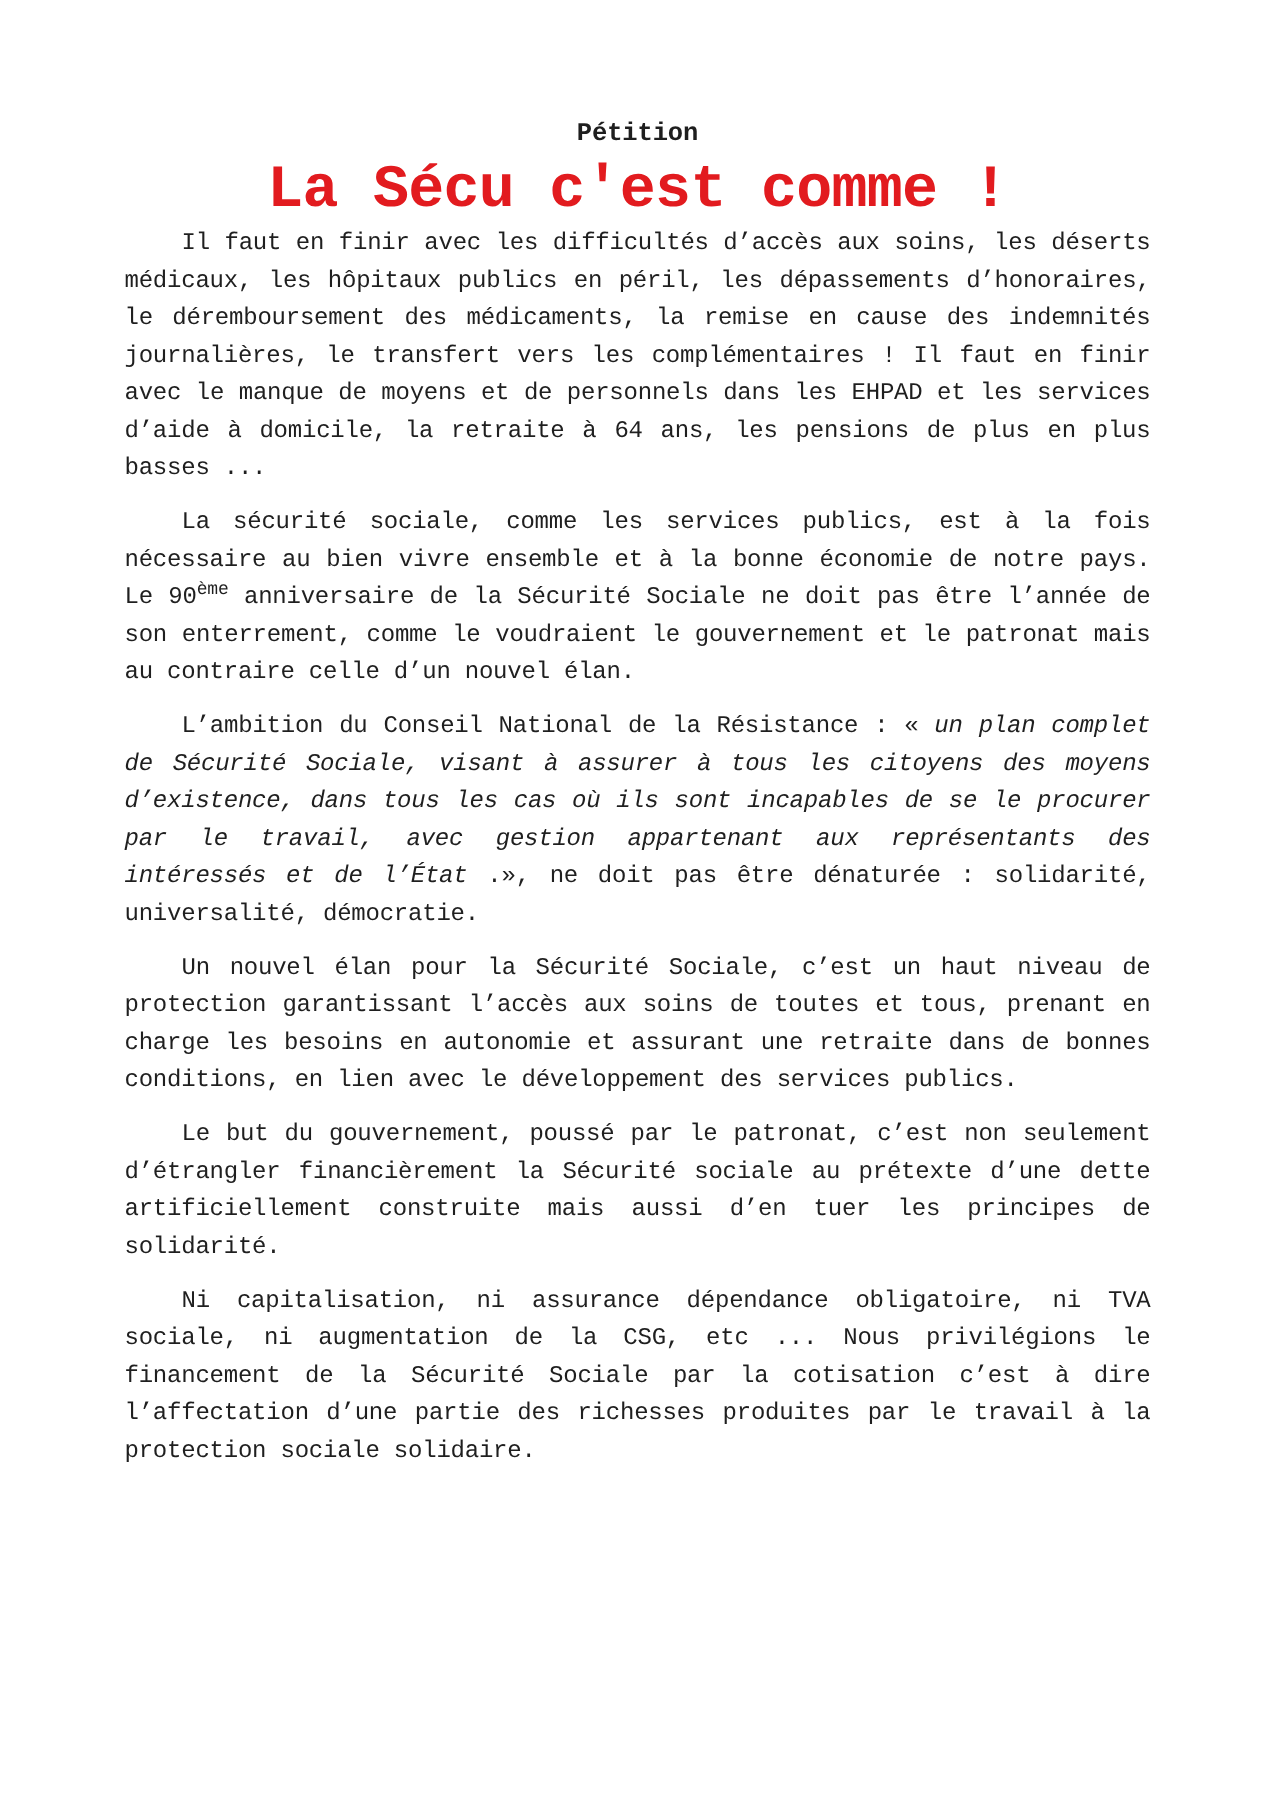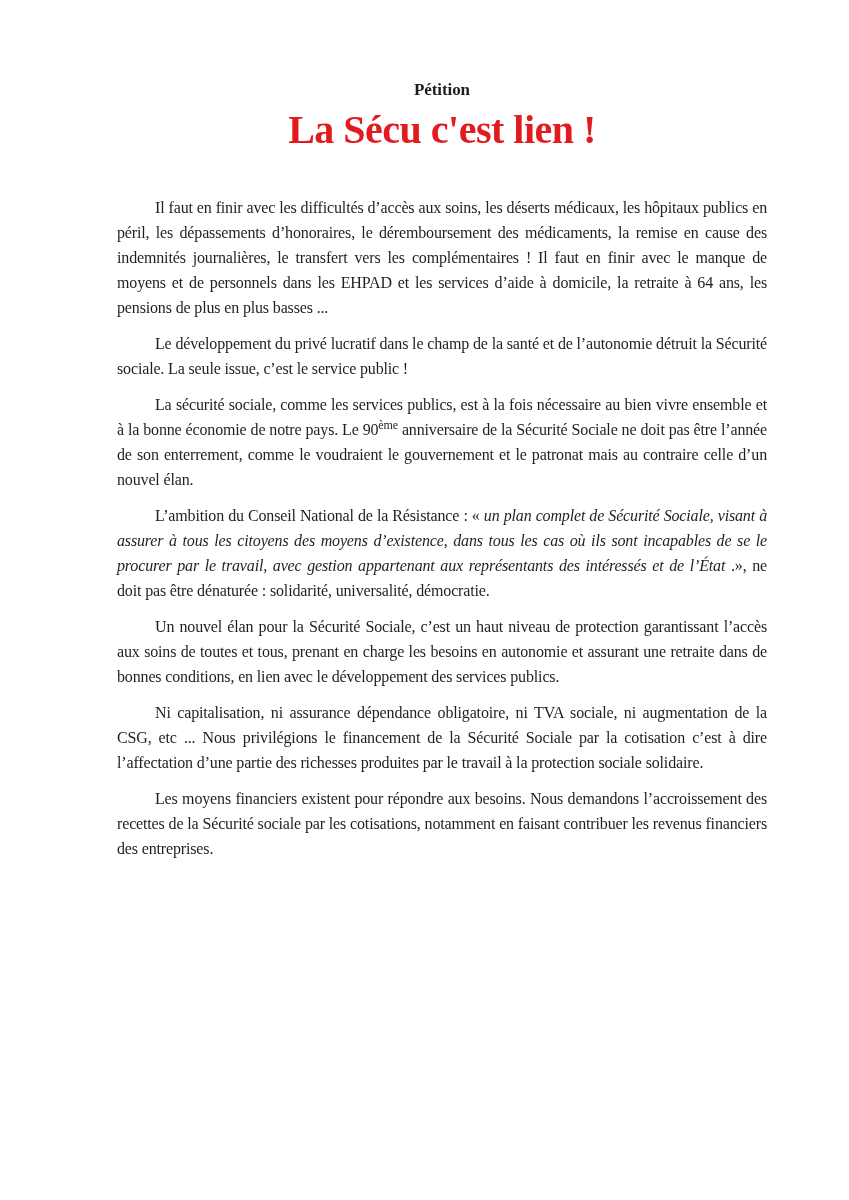--- a/index.html
+++ b/index.html
@@ -6,41 +6,40 @@
     margin: 0;
     padding: 0;
     background: #ffffff;
   }
   .page {
     position: relative;
     width: 849px;
     height: 1200px;
     background: #ffffff;
     overflow: hidden;
-    font-family: Liberation Serif, serif;
+    font-family: Liberation Mono, monospace;
     box-sizing: border-box;
-    padding: 80px 82px 0 117px;
+    padding: 80px 82px 0 83px;
   }
   .kicker {
     text-align: center;
     font-size: 17px;
     font-weight: 700;
     color: #1e1e1e;
     margin: 0;
     letter-spacing: -0.1px;
   }
   .doc-title {
     text-align: center;
     font-size: 40px;
     font-weight: 700;
     margin: 6px 0 0 0;
     letter-spacing: -0.5px;
   }
   .doc-body {
-    margin-top: 42px;
   }
   .para {
     margin: 0 0 11px 0;
     font-size: 16px;
     line-height: 25px;
     color: #1f1f1f;
     text-align: justify;
     text-indent: 38px;
     letter-spacing: -0.15px;
   }
@@ -51,23 +50,22 @@
     font-size: 12px;
     vertical-align: super;
     line-height: 0;
   }
 </style>
 </head>
 <body>
 
 <div class="page">
   <p class="kicker">Pétition</p>
-  <h1 class="doc-title" style="color: rgb(226, 27, 31);">La Sécu c'est lien !</h1>
+  <h1 class="doc-title" style="color: rgb(226, 27, 31);">La Sécu c'est comme !</h1>
   <div class="doc-body">
       <p class="para"><span>Il faut en finir avec les difficultés d’accès aux soins, les déserts médicaux, les hôpitaux publics en péril, les dépassements d’honoraires, le déremboursement des médicaments, la remise en cause des indemnités journalières, le transfert vers les complémentaires ! Il faut en finir avec le manque de moyens et de personnels dans les EHPAD et les services d’aide à domicile, la retraite à 64 ans, les pensions de plus en plus basses ...</span></p>
-      <p class="para"><span>Le développement du privé lucratif dans le champ de la santé et de l’autonomie détruit la Sécurité sociale. La seule issue, c’est le service public !</span></p>
       <p class="para"><span>La sécurité sociale, comme les services publics, est à la fois nécessaire au bien vivre ensemble et à la bonne économie de notre pays. Le 90</span><span class="seg-super">ème</span><span> anniversaire de la Sécurité Sociale ne doit pas être l’année de son enterrement, comme le voudraient le gouvernement et le patronat mais au contraire celle d’un nouvel élan.</span></p>
       <p class="para"><span>L’ambition du Conseil National de la Résistance : « </span><span class="seg-italic">un plan complet de Sécurité Sociale, visant à assurer à tous les citoyens des moyens d’existence, dans tous les cas où ils sont incapables de se le procurer par le travail, avec gestion appartenant aux représentants des intéressés et de l’État</span><span> .», ne doit pas être dénaturée : solidarité, universalité, démocratie.</span></p>
       <p class="para"><span>Un nouvel élan pour la Sécurité Sociale, c’est un haut niveau de protection garantissant l’accès aux soins de toutes et tous, prenant en charge les besoins en autonomie et assurant une retraite dans de bonnes conditions, en lien avec le développement des services publics.</span></p>
+      <p class="para"><span>Le but du gouvernement, poussé par le patronat, c’est non seulement d’étrangler financièrement la Sécurité sociale au prétexte d’une dette artificiellement construite mais aussi d’en tuer les principes de solidarité.</span></p>
       <p class="para"><span>Ni capitalisation, ni assurance dépendance obligatoire, ni TVA sociale, ni augmentation de la CSG, etc ... Nous privilégions le financement de la Sécurité Sociale par la cotisation c’est à dire l’affectation d’une partie des richesses produites par le travail à la protection sociale solidaire.</span></p>
-      <p class="para"><span>Les moyens financiers existent pour répondre aux besoins. Nous demandons l’accroissement des recettes de la Sécurité sociale par les cotisations, notamment en faisant contribuer les revenus financiers des entreprises.</span></p>
     </div>
 </div>
 
 </body></html>

